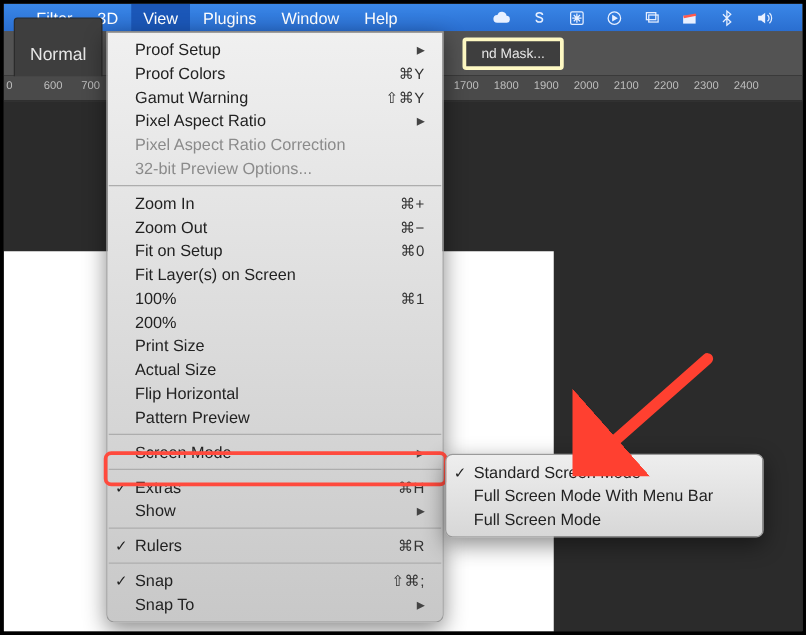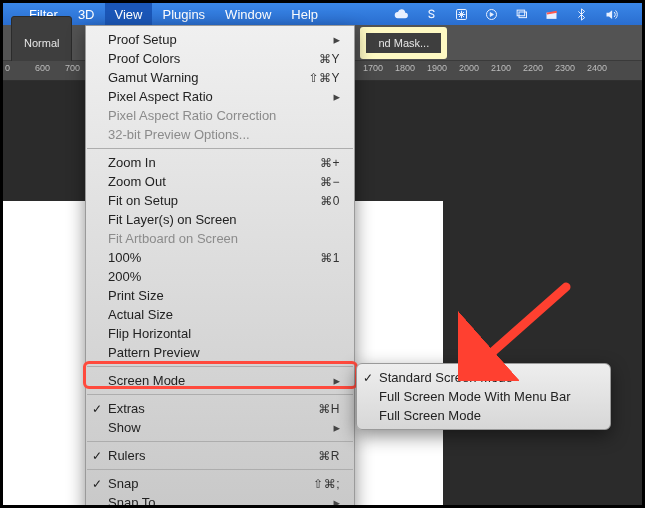--- a/index.html
+++ b/index.html
@@ -49,26 +49,26 @@
     padding: 0 8px;
     border-bottom: 1px solid #3a3a3a;
     gap: 8px;
   }
   .optionsbar .norm-btn {
     background: #3e3e3e;
     color: #e6e6e6;
     border: 1px solid #2b2b2b;
     border-radius: 3px;
     padding: 20px 12px;
-    font-size: 11px;
+    font-size: 14px;
   }
   .optionsbar .mask-btn {
     background: #3e3e3e;
     color: #e6e6e6;
-    border: 6px solid #fef9c3;
+    border: 3px solid #fef9c3;
     border-radius: 3px;
     padding: 4px 12px;
     font-size: 11px;
     margin-left: 280px;
   }
 
   
   .ruler {
     height: 20px;
     background: #4a4a4a;
@@ -308,23 +308,20 @@
     <span class="label">Zoom Out</span>
     <span class="sc">⌘−</span>
   </div>
   <div class="row">
     <span class="label">Fit on Setup</span>
     <span class="sc">⌘0</span>
   </div>
   <div class="row">
     <span class="label">Fit Layer(s) on Screen</span>
   </div>
-  <div class="row disabled">
-    <span class="label">Fit Artboard on Screen</span>
-  </div>
   <div class="row">
     <span class="label">100%</span>
     <span class="sc">⌘1</span>
   </div>
   <div class="row">
     <span class="label">200%</span>
   </div>
   <div class="row">
     <span class="label">Print Size</span>
   </div>

